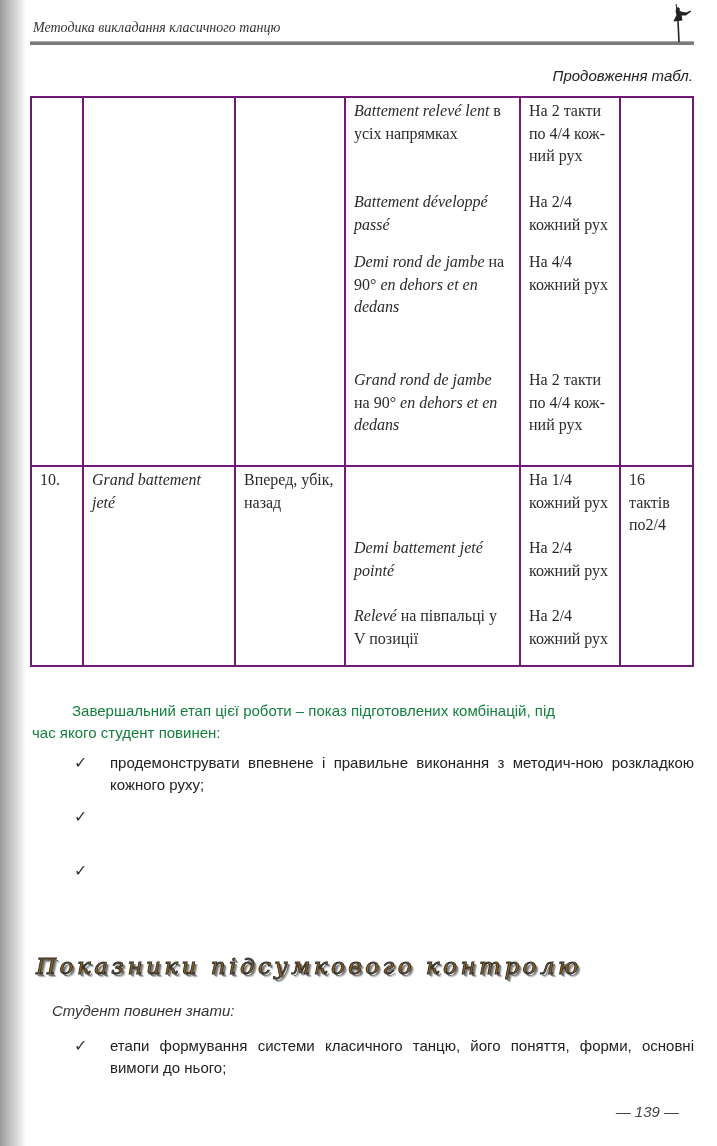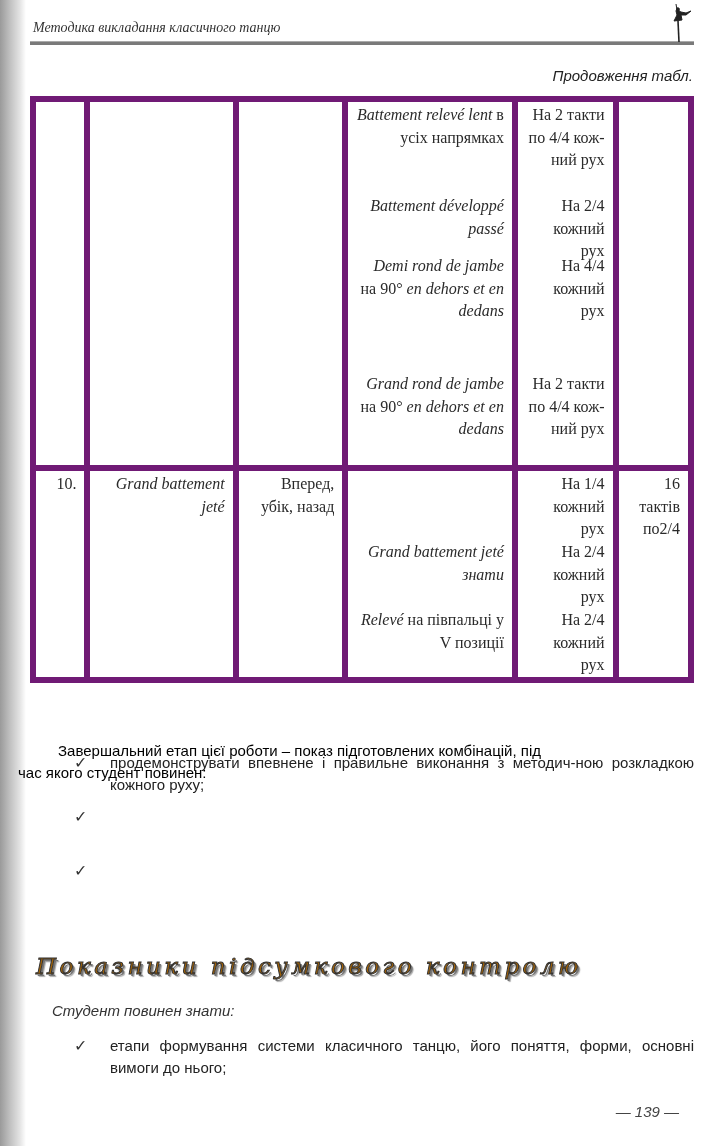--- a/index.html
+++ b/index.html
@@ -24,29 +24,29 @@
   .continued {
     position: absolute; right: 24px; top: 67px;
     font-style: italic; font-size: 15px; color: #222;
   }
   table.tbl {
     position: absolute; left: 30px; top: 96px; width: 664px;
     border-collapse: collapse;
     font-family: "Liberation Serif", serif; font-size: 16px; line-height: 22.5px; color: #2a2a2a;
   }
   table.tbl td {
-    border: 6px solid #701a75; vertical-align: top; padding: 2px 8px 0 8px; text-align: right;
+    border: 2px solid #701a75; vertical-align: top; padding: 2px 8px 0 8px;
   }
   .c1 { width: 34px; margin-top: 37px; } .c2 { width: 134px; } .c3 { width: 92px; }
   .c4 { width: 157px; } .c5 { width: 82px; } .c6 { width: 55px; }
   .it { font-style: italic; }
   .row1 { height: 369px; }
   .row2 { height: 200px; }
   .para {
-    position: absolute; left: 30px; width: 652px; font-size: 15px; line-height: 22px; color: #000000; margin-top: 40px;
+    position: absolute; left: 44px; width: 652px; font-size: 15px; line-height: 22px; color: #15803d;
   }
   .para .indent { padding-left: 28px; }
   .bullet {
     position: absolute; left: 74px; width: 620px; font-size: 15px; line-height: 22px; color: #222;
     padding-left: 36px; text-align: justify; box-sizing: border-box;
   }
   .check { position: absolute; left: 0; top: 0; font-size: 16px; color: #333; }
   .section-title {
     position: absolute; left: 36px; top: 953px; width: 660px;
     font-family: "DejaVu Serif", serif; font-style: italic; font-size: 23px; letter-spacing: 3.5px;
@@ -103,21 +103,21 @@
     </td>
     <td class="c6"></td>
   </tr>
   <tr class="row2">
     <td class="c1">10.</td>
     <td class="c2 it">Grand battement jeté</td>
     <td class="c3">Вперед, убік, назад</td>
     <td class="c4">
       <div style="height:68px"></div>
       <div style="height:68px">
-        <span class="it">Grand battement jeté знати</span>
+        <span class="it">Demi battement jeté pointé</span>
       </div>
       <div>
         <span class="it">Relevé</span><span> на півпальці у V позиції</span>
       </div>
     </td>
     <td class="c5">
       <div style="height:68px">На 1/4 кожний рух</div>
       <div style="height:68px">На 2/4 кожний рух</div>
       <div>На 2/4 кожний рух</div>
     </td>

